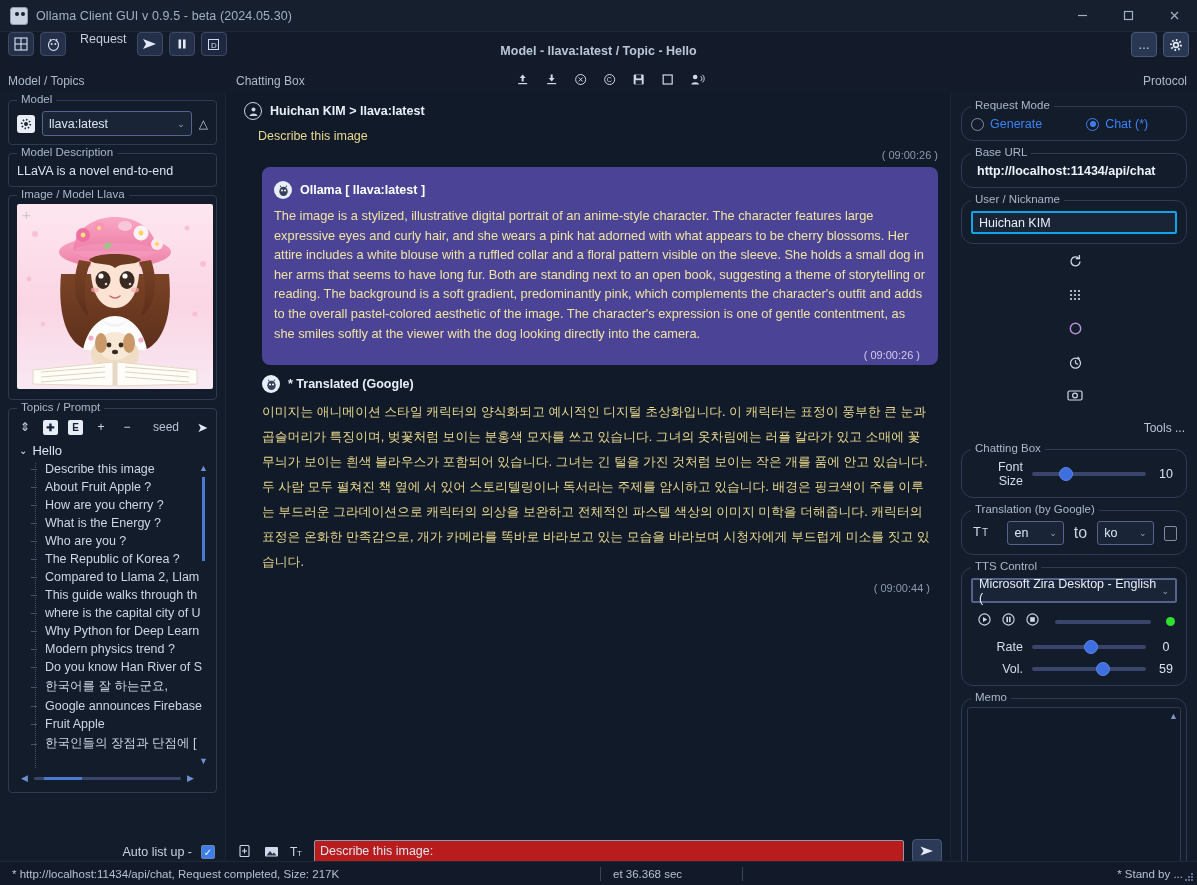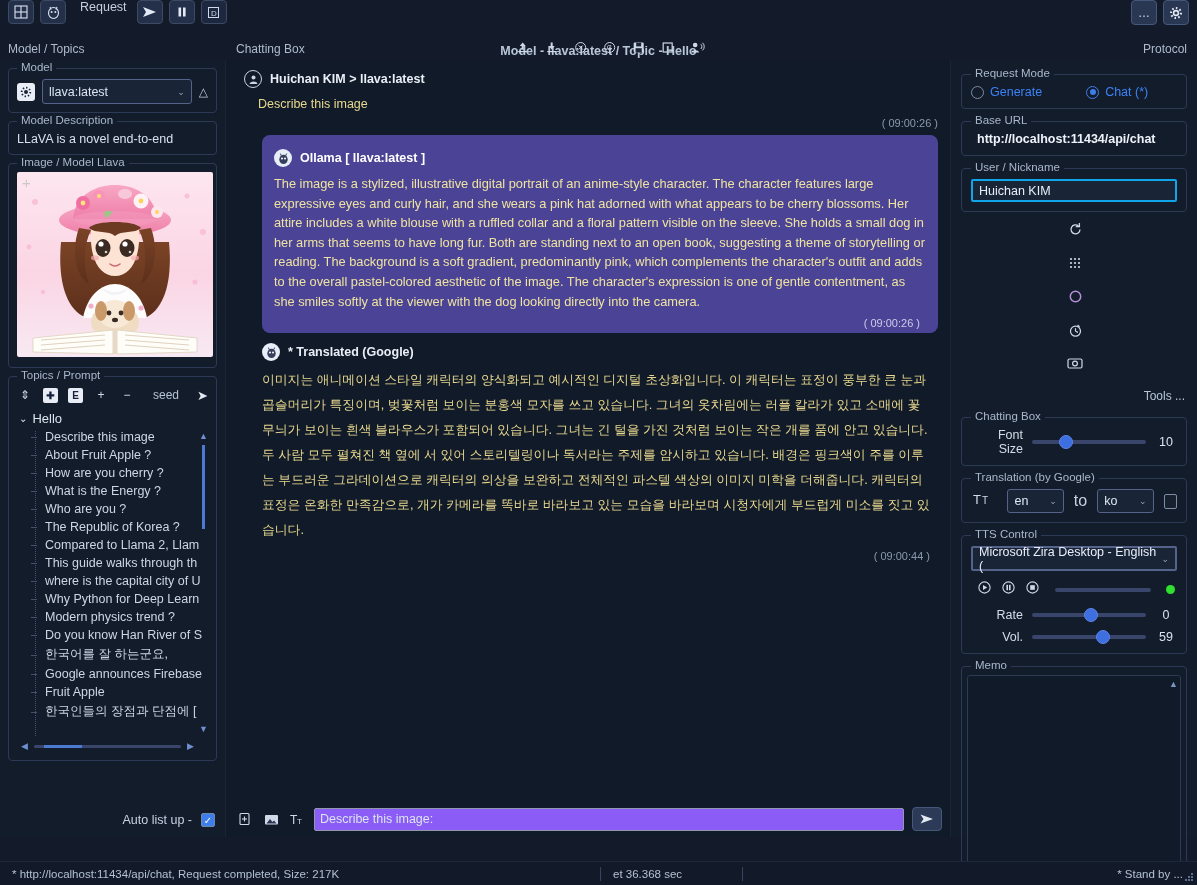--- a/index.html
+++ b/index.html
@@ -131,27 +131,27 @@
   .bubble .msg-head{ padding-left:0; color:#fff;}
   .bubble p { color: #efe3a0; font-size: 12.8px; line-height: 19.6px; padding-top: 7px; }
   .bubble .ts { color: #cfcae8; }
   .tr-head { display:flex; align-items:center; gap:8px; padding: 10px 0 0 26px; font-weight:700; font-size:12.5px; color:#e9eff8;}
   .tr-body { color: #e9d98f; font-size: 12.8px; line-height: 25px; padding: 6px 12px 0 26px; }
   .tr-ts { text-align: right; font-size: 11px; color: #8b98ad; padding-right: 14px; padding-top: 8px;}
 
   
   .inputrow { position: absolute; left: 0; right: 0; bottom: 0; height: 36px; display: flex; align-items: center; gap: 8px; padding: 0 8px 0 10px;}
   .ico-sm { width: 18px; height: 16px; display:flex;align-items:center;justify-content:center;color:#cfd9e8;font-size:12px;}
-  .txtinput { flex: 1; height: 23px; background: #8b5cf6; border: 1px solid #8e99ae; border-radius: 2px;
+  .txtinput { flex: 1; height: 23px; background: #b91c1c; border: 1px solid #8e99ae; border-radius: 2px;
               display:flex; align-items:center; padding: 0 5px; font-size: 12.5px; color: #dbe4f1;}
   .sendbtn { width: 30px; height: 24px; background:#2c3a57; border:1px solid #46587a; border-radius:4px;
              display:flex;align-items:center;justify-content:center;color:#dfe7f3;font-size:13px;}
 
   
-  .rg { border: 1px solid #2c3a55; border-radius: 4px; margin: 12px 4px 0 4px; position: relative; padding: 10px 9px 9px 9px; }
+  .rg { border: 1px solid #2c3a55; border-radius: 12px; margin: 12px 4px 0 4px; position: relative; padding: 10px 9px 9px 9px; }
   .rg > .gt { position:absolute; top:-8px; left:9px; background:#131c2b; padding: 0 4px; font-size:11.5px; color:#a9b7ca;}
   .radios { display:flex; align-items:center; gap: 10px; font-size:12.5px; color:#3b82f6;text-align:right;}
   .radio { width:13px;height:13px;border:1.6px solid #7e8ca4; border-radius:50%; display:inline-block; position:relative;}
   .radio.on { border-color:#3d7eeb;}
   .radio.on::after{content:"";position:absolute;inset:2.5px;border-radius:50%;background:#3d7eeb;}
   .radios .r { display:flex; align-items:center; gap:6px;}
   .radios .r.second { margin-left: 34px; }
   .url { font-size: 12.5px; color: #eef3fa; font-weight: 700; padding-left: 6px;}
   .field { height: 23px; background:#1a2437; border:2px solid #0ea5e9; border-radius:2px; display:flex;align-items:center;
            padding: 0 6px; font-size: 12.5px; color:#e7eefa;}
@@ -181,20 +181,42 @@
   .status .s2 { padding-left: 12px; }
   .status .s3 { margin-left:auto; padding-right: 14px;}
   .grip { position:absolute; right:3px; bottom:3px; width:10px;height:10px;}
   .grip i{position:absolute;width:2px;height:2px;background:#5d6e8c;}
 </style>
 </head>
 <body>
 
 <div class="app">
 
+  <div class="titlebar">
+    <div class="tb-icon"></div>
+    <div class="tb-title">Ollama Client GUI v 0.9.5 - beta (2024.05.30)</div>
+    <div class="win-btns">
+      <div class="win-btn">
+        <svg width="13" height="13" viewBox="0 0 13 13">
+            <line x1="2" y1="6.5" x2="11" y2="6.5" stroke="#9fb0c6" stroke-width="1.2"></line>
+          </svg>
+      </div>
+      <div class="win-btn">
+        <svg width="13" height="13" viewBox="0 0 13 13">
+            <rect x="2.5" y="2.5" width="8" height="8" fill="none" stroke="#9fb0c6" stroke-width="1.2"></rect>
+          </svg>
+      </div>
+      <div class="win-btn close">
+        <svg width="13" height="13" viewBox="0 0 13 13">
+            <line x1="3" y1="3" x2="10" y2="10" stroke="#9fb0c6" stroke-width="1.2"></line>
+            <line x1="10" y1="3" x2="3" y2="10" stroke="#9fb0c6" stroke-width="1.2"></line>
+          </svg>
+      </div>
+    </div>
+  </div>
 
   <div class="toolbar">
     <div class="tbtn">
       <svg width="14" height="14" viewBox="0 0 14 14">
           <rect x="1" y="1" width="12" height="12" fill="none" stroke="#dbe4f1" stroke-width="1.1"></rect>
           <line x1="7" y1="1" x2="7" y2="13" stroke="#dbe4f1" stroke-width="1.1"></line>
           <line x1="1" y1="7" x2="13" y2="7" stroke="#dbe4f1" stroke-width="1.1"></line>
         </svg>
     </div>
     <div class="tbtn">

